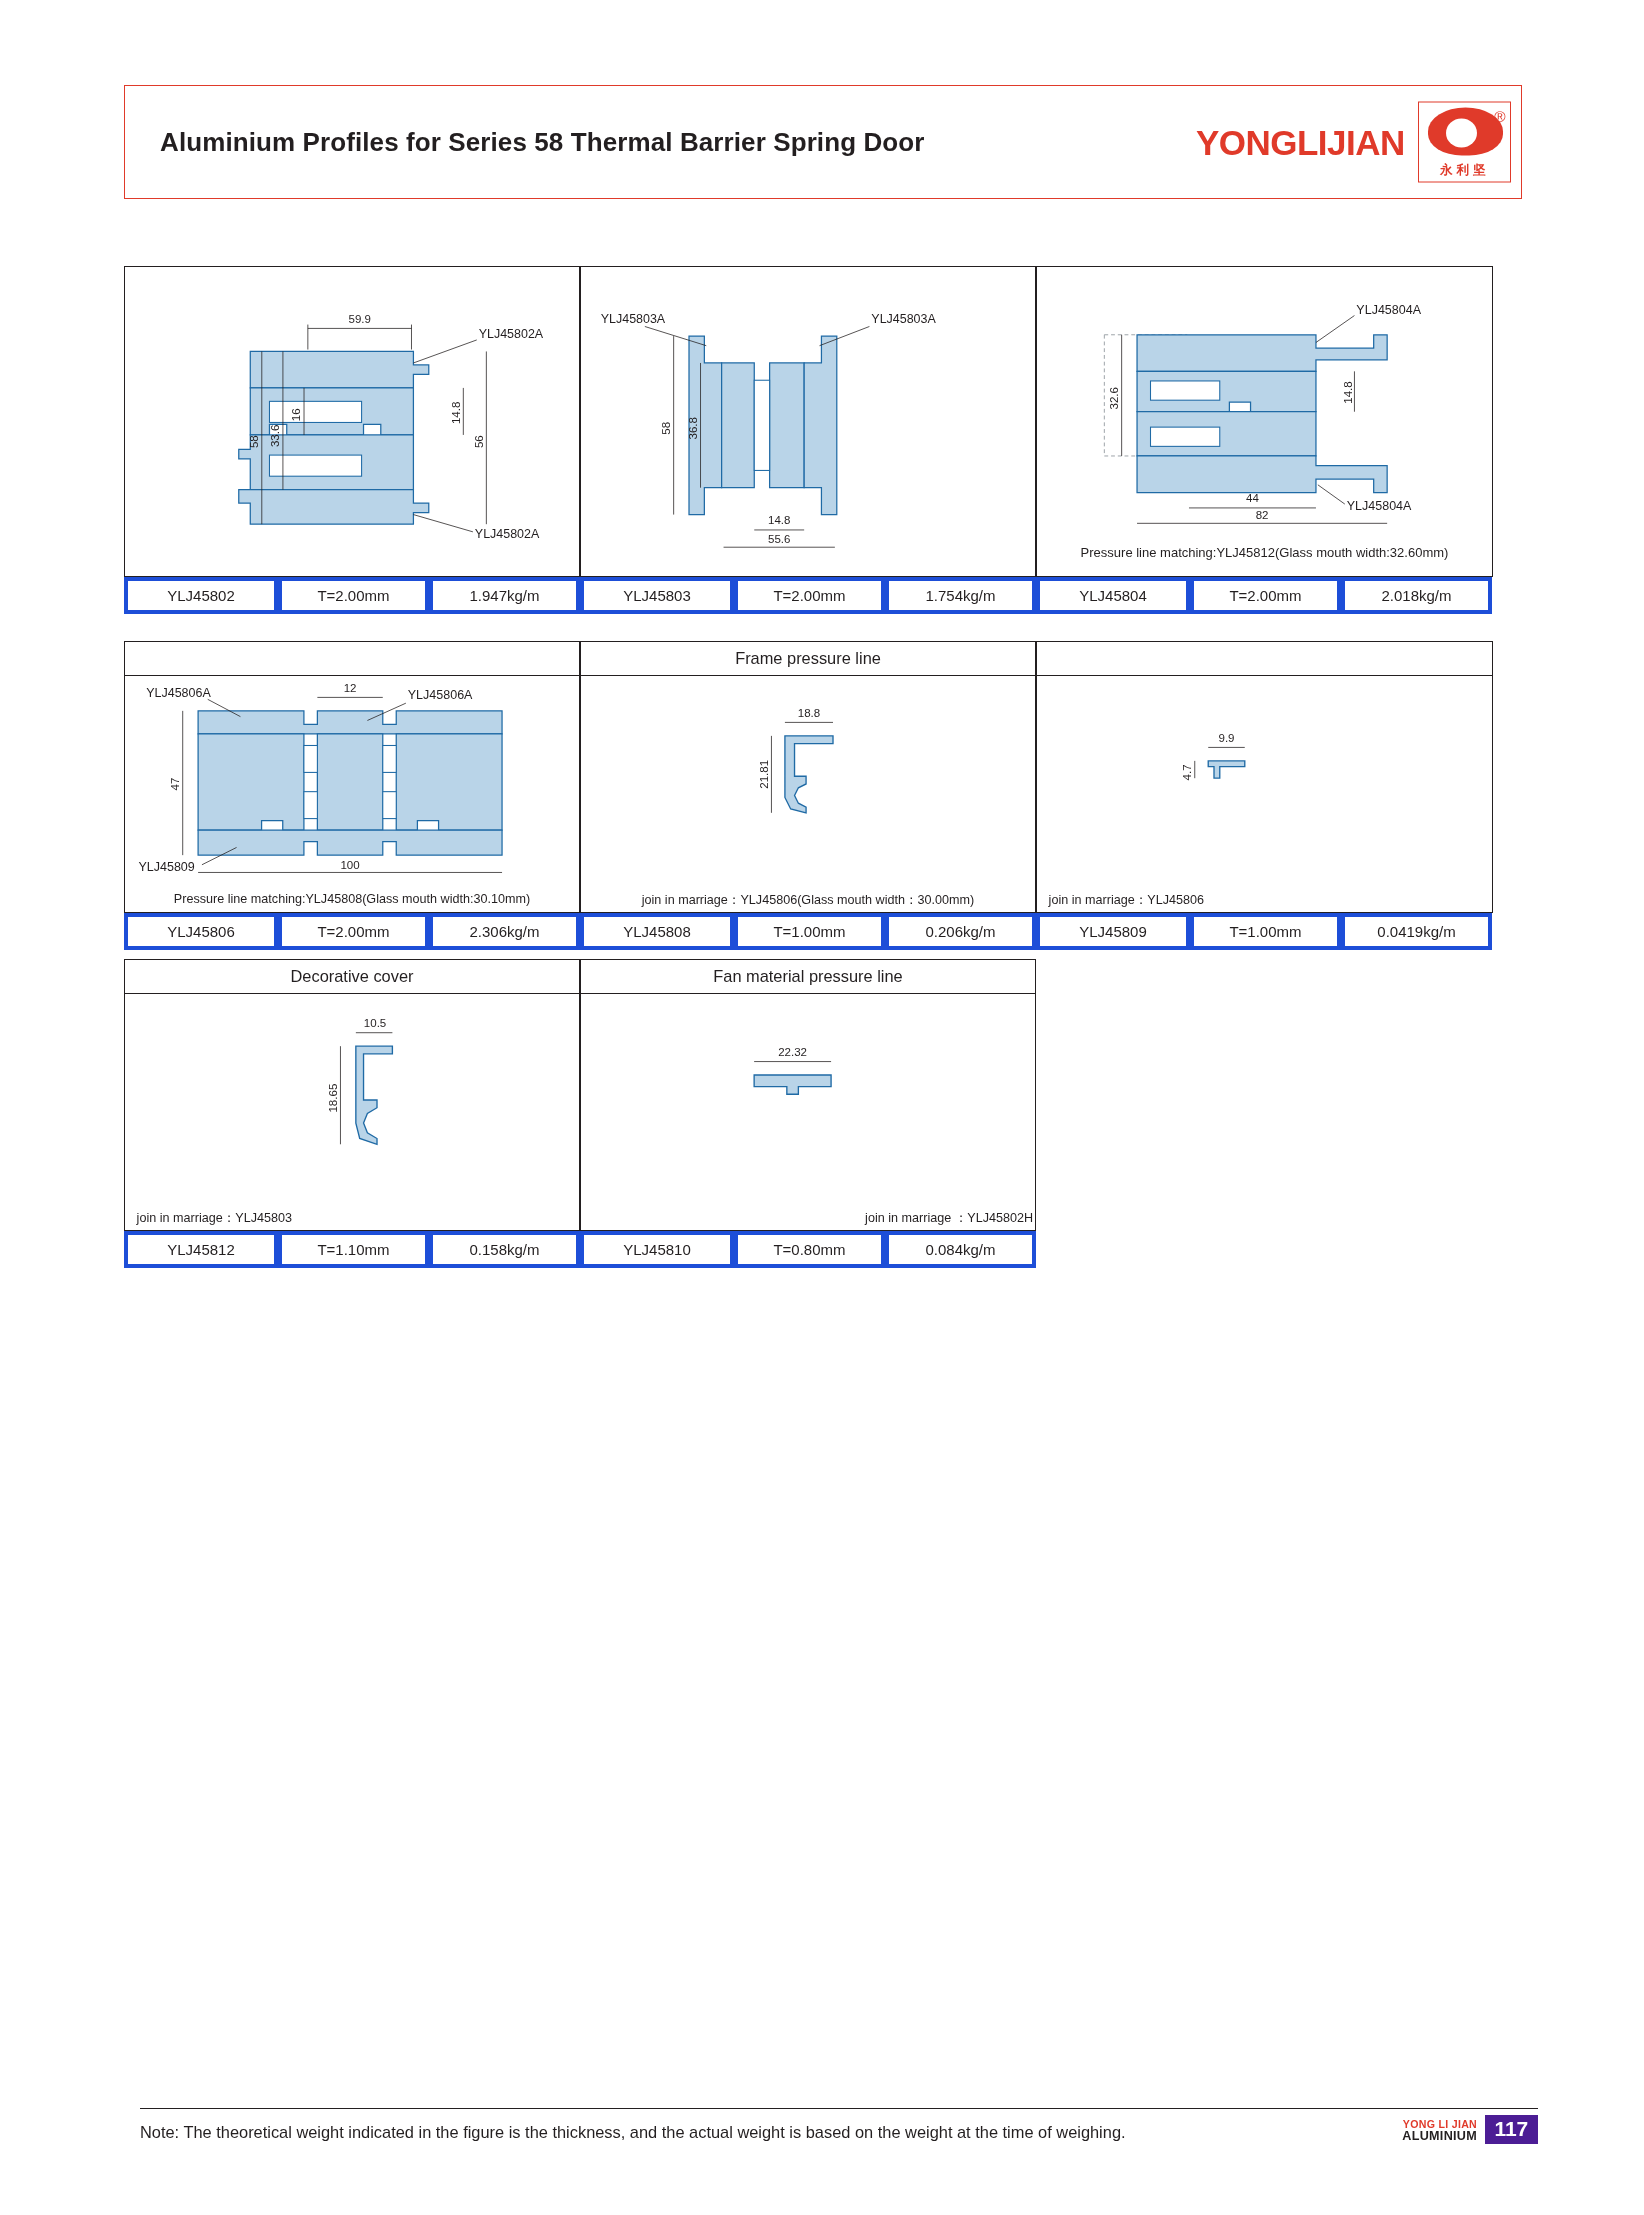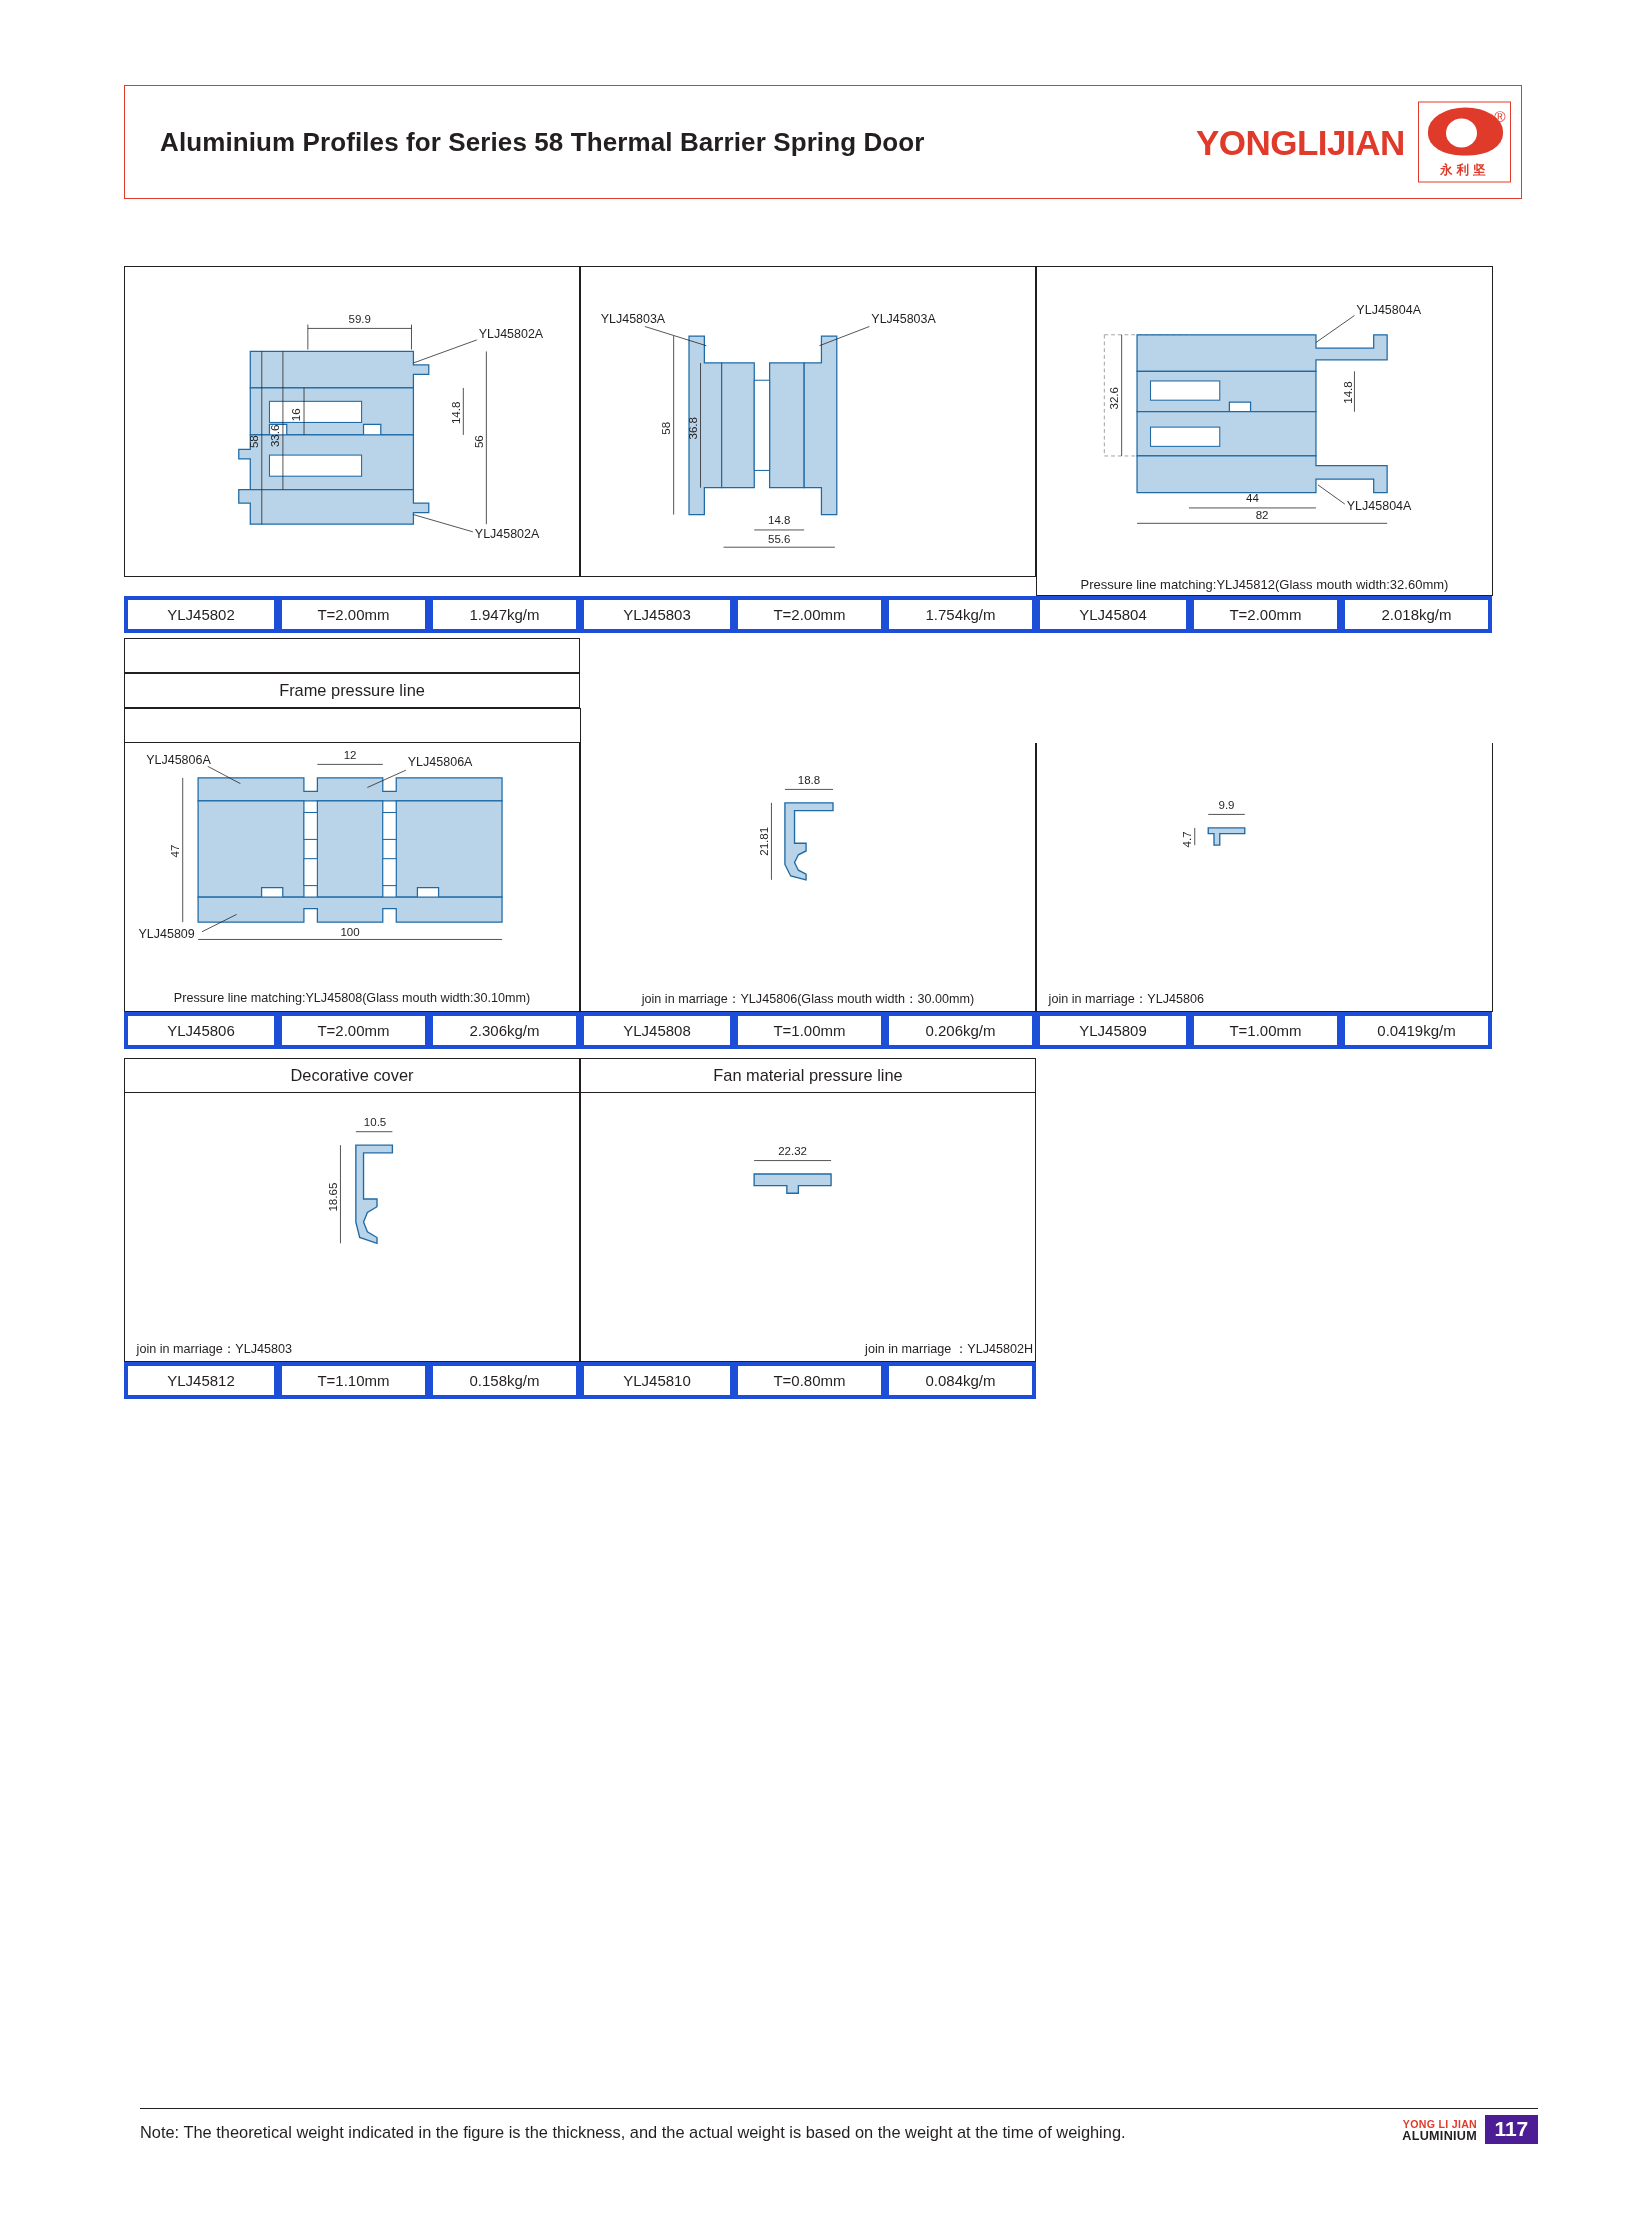--- a/index.html
+++ b/index.html
@@ -140,21 +140,20 @@
 
   .noteline {
     font-size: 13px;
     text-align: center;
     padding: 1.9px 1.9px 2.9px 1.9px;
     border-left: 1px solid #231f20;
     border-right: 1px solid #231f20;
     box-sizing: border-box;
     white-space: nowrap;
     overflow: hidden;
-    margin-top: 32px;
   }
   .noteline.left {
     text-align: left;
     padding-left: 11.6px;
   }
 
   .specrow {
     display: flex;
     height: 37px;
   }
@@ -362,21 +361,21 @@
         <div class="spec sp-wt">1.947kg/m</div>
         <div class="spec sp-code">YLJ45803</div>
         <div class="spec sp-thk">T=2.00mm</div>
         <div class="spec sp-wt">1.754kg/m</div>
         <div class="spec sp-code">YLJ45804</div>
         <div class="spec sp-thk">T=2.00mm</div>
         <div class="spec sp-wt">2.018kg/m</div>
       </div>
     </div>
 
-    <div class="row" style="margin-top:5px;flex-direction:column;">
+    <div class="row" style="margin-top:27px;">
       <div class="cell w3" style="height:35px;"></div>
       <div class="cell w3 capbar">Frame pressure line</div>
       <div class="cell w3b" style="height:35px;"></div>
     </div>
 
     <div class="row">
 
       <div class="cell w3" style="border-top:none;">
         <div style="height:214px;position:relative;">
           <svg class="draw" viewBox="0 0 472 222">

